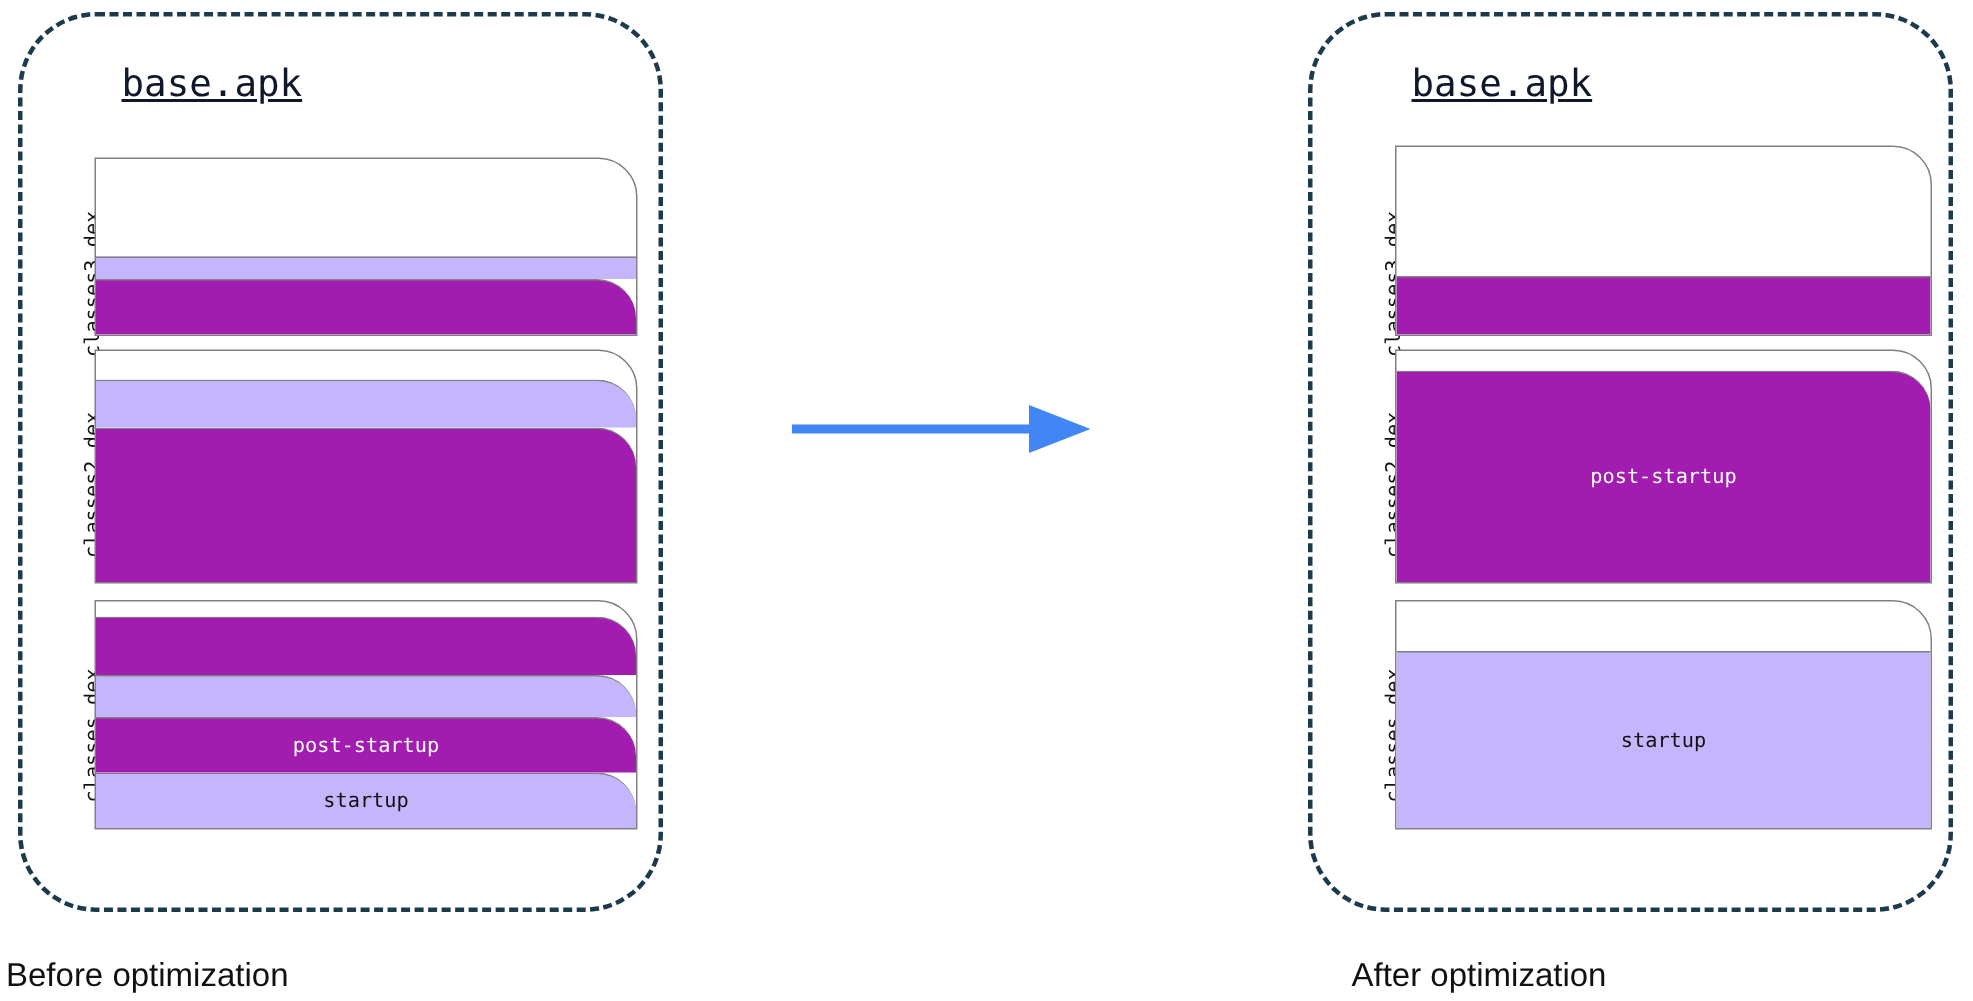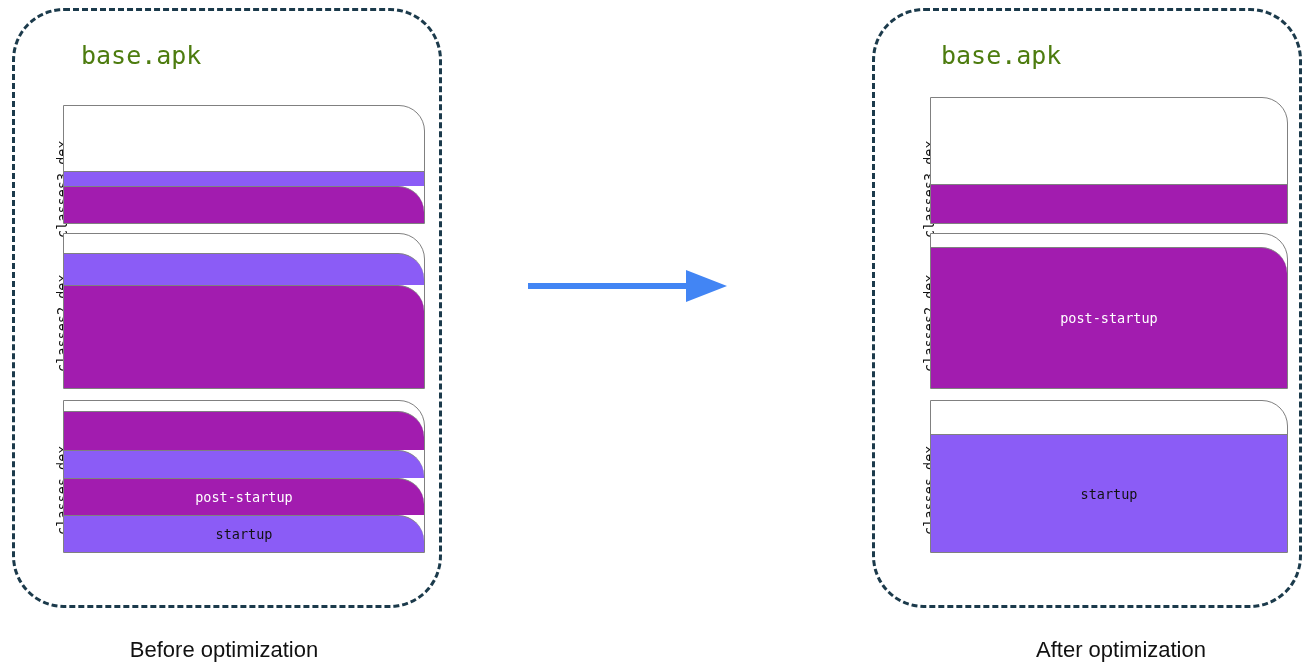--- a/index.html
+++ b/index.html
@@ -26,23 +26,24 @@
   }
   .panel.left  { left: 12px; }
   .panel.right { left: 872px; }
 
   .apk-title {
     position: absolute;
     top: 30px;
     left: 66px;
     font-family: "DejaVu Sans Mono", "Liberation Mono", monospace;
     font-size: 25px;
-    color: #4d7c0f;
+    color: #0f172a;
     letter-spacing: 0px;
     white-space: nowrap;
+    text-decoration: underline;
   }
 
   .dex-label {
     position: absolute;
     font-family: "DejaVu Sans Mono", "Liberation Mono", monospace;
     font-size: 13.5px;
     color: #111111;
     white-space: nowrap;
     transform-origin: 0 0;
     transform: rotate(-90deg);
@@ -64,38 +65,38 @@
     box-sizing: border-box;
     border-top: 1.6px solid #808080;
     display: flex;
     align-items: center;
     justify-content: center;
     font-family: "DejaVu Sans Mono", "Liberation Mono", monospace;
     font-size: 13.5px;
     white-space: nowrap;
   }
   .band.blue  { background: #a21caf; color: #ffffff; }
-  .band.green { background: #8b5cf6; color: #111111; }
+  .band.green { background: #c4b5fd; color: #111111; }
   .band.rounded-tr { border-top-right-radius: 26px; }
 
   
   .arrow-wrap {
     position: absolute;
     left: 520px;
     top: 262px;
     width: 215px;
     height: 48px;
   }
 
   
   .caption {
     position: absolute;
     top: 637px;
     width: 440px;
-    text-align: center;
+    text-align: left;
     font-family: "Liberation Sans", sans-serif;
     font-size: 22px;
     color: #111111;
   }
   .caption.left  { left: 4px; }
   .caption.right { left: 901px; }
 </style>
 </head>
 <body>
 

